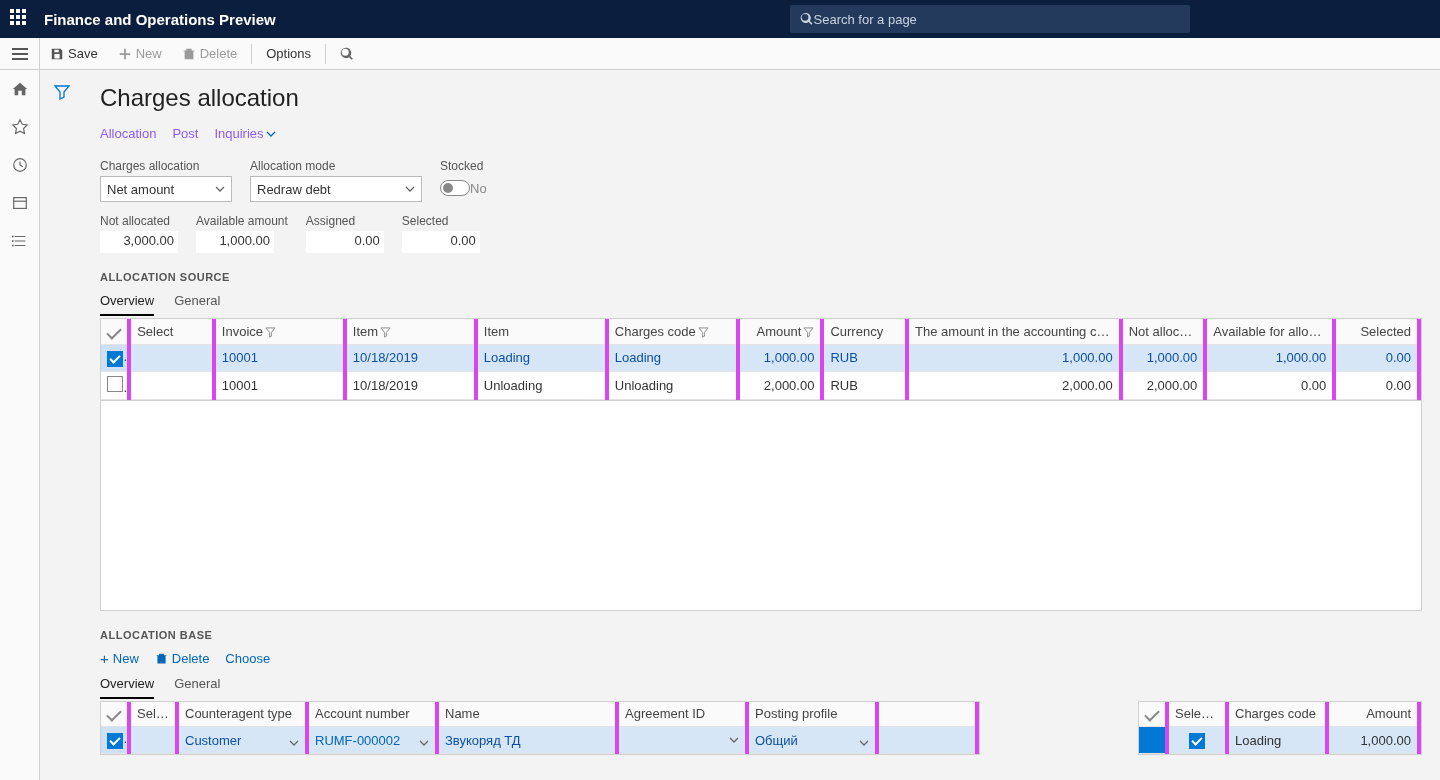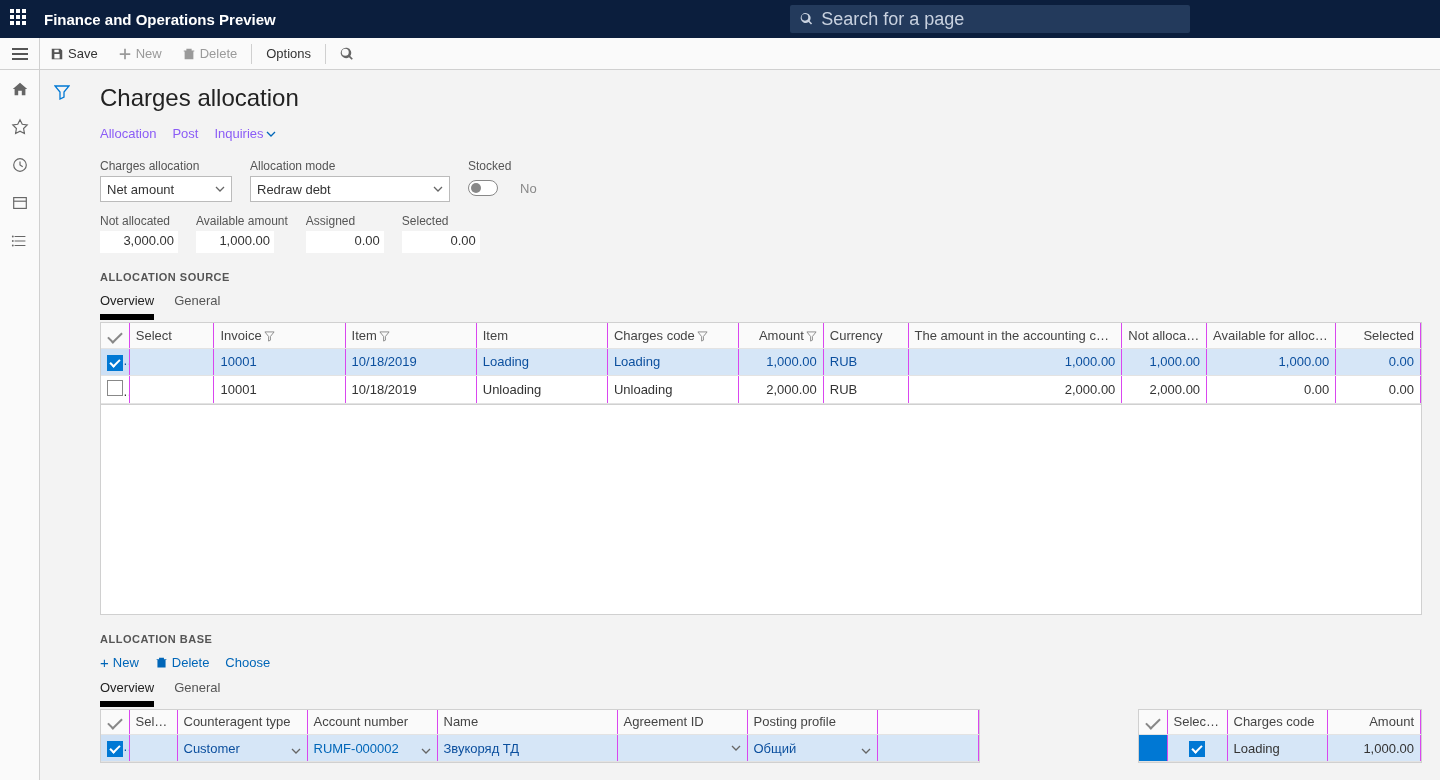--- a/index.html
+++ b/index.html
@@ -5,21 +5,21 @@
 * { margin: 0; padding: 0; box-sizing: border-box; font-family: "Segoe UI", Arial, sans-serif; }
 body { background: #f3f3f3; width: 1440px; height: 780px; overflow: hidden; font-size: 13px; color: #333; }
 
 
 .topbar { height: 38px; background: #0b1e3d; display: flex; align-items: center; padding: 0 10px; }
 .waffle { width: 20px; height: 20px; display: grid; grid-template-columns: repeat(3,4px); grid-template-rows: repeat(3,4px); gap: 2px; margin-right: 14px; }
 .waffle span { background: #fff; width: 4px; height: 4px; }
 .topbar .brand { color: #fff; font-size: 15px; font-weight: 600; }
 .searchwrap { margin-left: auto; margin-right: 240px; width: 400px; height: 28px; background: #233a5c; border-radius: 2px; display: flex; align-items: center; padding: 0 10px; }
 .searchwrap svg { width: 14px; height: 14px; }
-.searchwrap input { background: transparent; border: none; outline: none; color: #fff; font-size: 18px; margin-left: 8px; width: 100%; }
+.searchwrap input { background: transparent; border: none; outline: none; color: #fff; font-size: 13px; width: 100%; }
 .searchwrap input::placeholder { color: #c9d2e0; }
 
 
 .toolbar2 { height: 32px; background: #fafafa; border-bottom: 1px solid #d0d0d0; display: flex; align-items: center; }
 .leftrail-toggle { width: 40px; height: 32px; display:flex; align-items:center; justify-content:center; border-right: 1px solid #d0d0d0; }
 .hamb { width:16px; height:12px; display:flex; flex-direction:column; justify-content:space-between; }
 .hamb span { height:2px; background:#555; }
 .tbtn { display:flex; align-items:center; gap:4px; height:32px; padding:0 10px; color:#333; }
 .tbtn.dim { color:#9a9a9a; }
 .tbtn svg { width:14px; height:14px; }
@@ -39,42 +39,42 @@
 .actionbar a { color:#8b5cf6; text-decoration:none; }
 .actionbar .dd { display:flex; align-items:center; gap:2px; }
 
 
 .fields { display:flex; gap:18px; margin-bottom:12px; flex-wrap:wrap; }
 .field { display:flex; flex-direction:column; }
 .field label { font-size:12px; color:#555; margin-bottom:3px; }
 .selectbox, .datebox { height:26px; background:#fff; border:1px solid #bbb; display:flex; align-items:center; justify-content:space-between; padding:0 6px; font-size:13px; }
 .selectbox { width: 132px; }
 .datebox { width: 132px; }
-.selectbox.wide { width: 200px; }
+.selectbox.wide { width: 172px; }
 .chev { width:10px; height:10px; }
 .toggle { width:30px; height:16px; border-radius:8px; border:1px solid #888; background:#fff; position:relative; }
 .toggle::after { content:""; position:absolute; left:2px; top:2px; width:10px; height:10px; border-radius:50%; background:#888; }
-.togglewrap { display:flex; align-items:center; gap:22px; margin-top:4px; }
+.togglewrap { display:flex; align-items:center; gap:0; margin-top:4px; }
 
 
 .stats { display:flex; gap:18px; margin-bottom:18px; }
 .stat { display:flex; flex-direction:column; }
 .stat label { font-size:12px; color:#555; margin-bottom:3px; }
 .stat .val { width:78px; height:22px; background:#fff; border:none; text-align:right; padding:2px 4px; font-size:13px; }
 
 .sectionhdr { font-size:11px; font-weight:600; color:#555; letter-spacing:0.5px; margin-bottom:10px; }
 
 .tabs { display:flex; gap:20px; margin-bottom:0; }
 .tab { font-size:13px; color:#555; padding-bottom:6px; cursor:pointer; }
-.tab.active { color:#222; border-bottom:6px solid #000000; font-weight:400; }
+.tab.active { color:#222; border-bottom:2px solid #000000; font-weight:400; }
 
 
 .grid { border:1px solid #d0d0d0; background:#fff; margin-top:2px; }
 .grid table { border-collapse:collapse; width:100%; table-layout:fixed; }
-.grid th, .grid td { border-right:1px solid #d946ef; border-bottom:1px solid #e3e3e3; padding:4px 6px; font-size:13px; text-align:left; height:25px; overflow:hidden; white-space:nowrap; text-overflow:ellipsis; }
+.grid th, .grid td { border-right:4px solid #d946ef; border-bottom:1px solid #e3e3e3; padding:4px 6px; font-size:13px; text-align:left; height:25px; overflow:hidden; white-space:nowrap; text-overflow:ellipsis; }
 .grid th { background:#fafafa; font-weight:400; color:#444; position:relative; }
 .grid th .fflag { width:11px; height:11px; color:#888; display:inline-block; vertical-align:middle; margin-left:2px; }
 .grid .num { text-align:right; }
 .grid .chk { text-align:center; width:28px; }
 .grid .chkbox { width:16px; height:16px; border:1px solid #888; display:inline-flex; align-items:center; justify-content:center; background:#fff; }
 .grid .chkbox.on { background:#0078d4; border-color:#0078d4; }
 .grid .chkbox.on::after { content:""; width:8px; height:4px; border-left:2px solid #fff; border-bottom:2px solid #fff; transform:rotate(-45deg); margin-top:-2px; }
 .grid tr.sel td { background:#d6e6f7; }
 .grid tr.sel td.chk { background:#cde0f5; }
 .grid tr.sel td a, .grid tr.sel td { color:#0b4f9e; }

